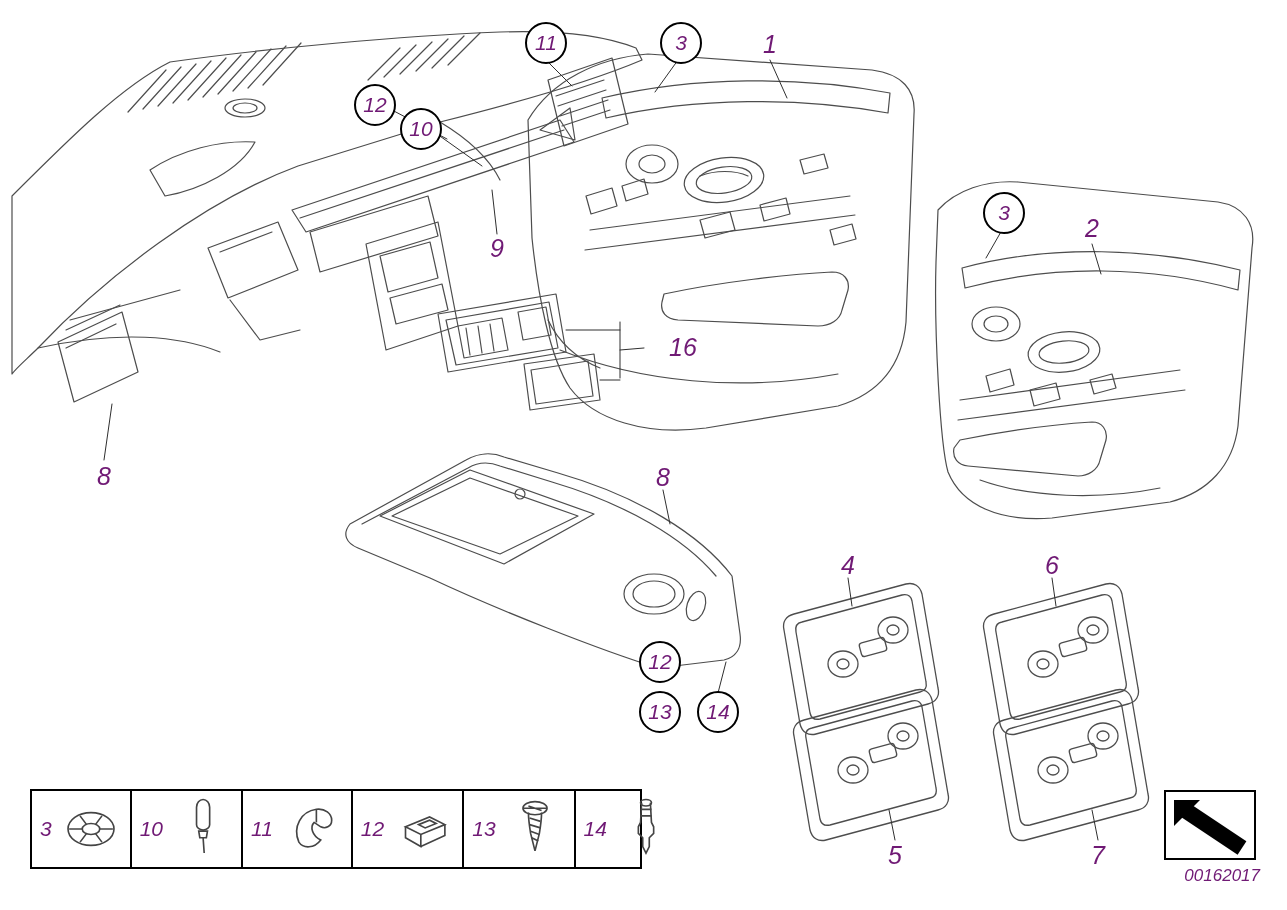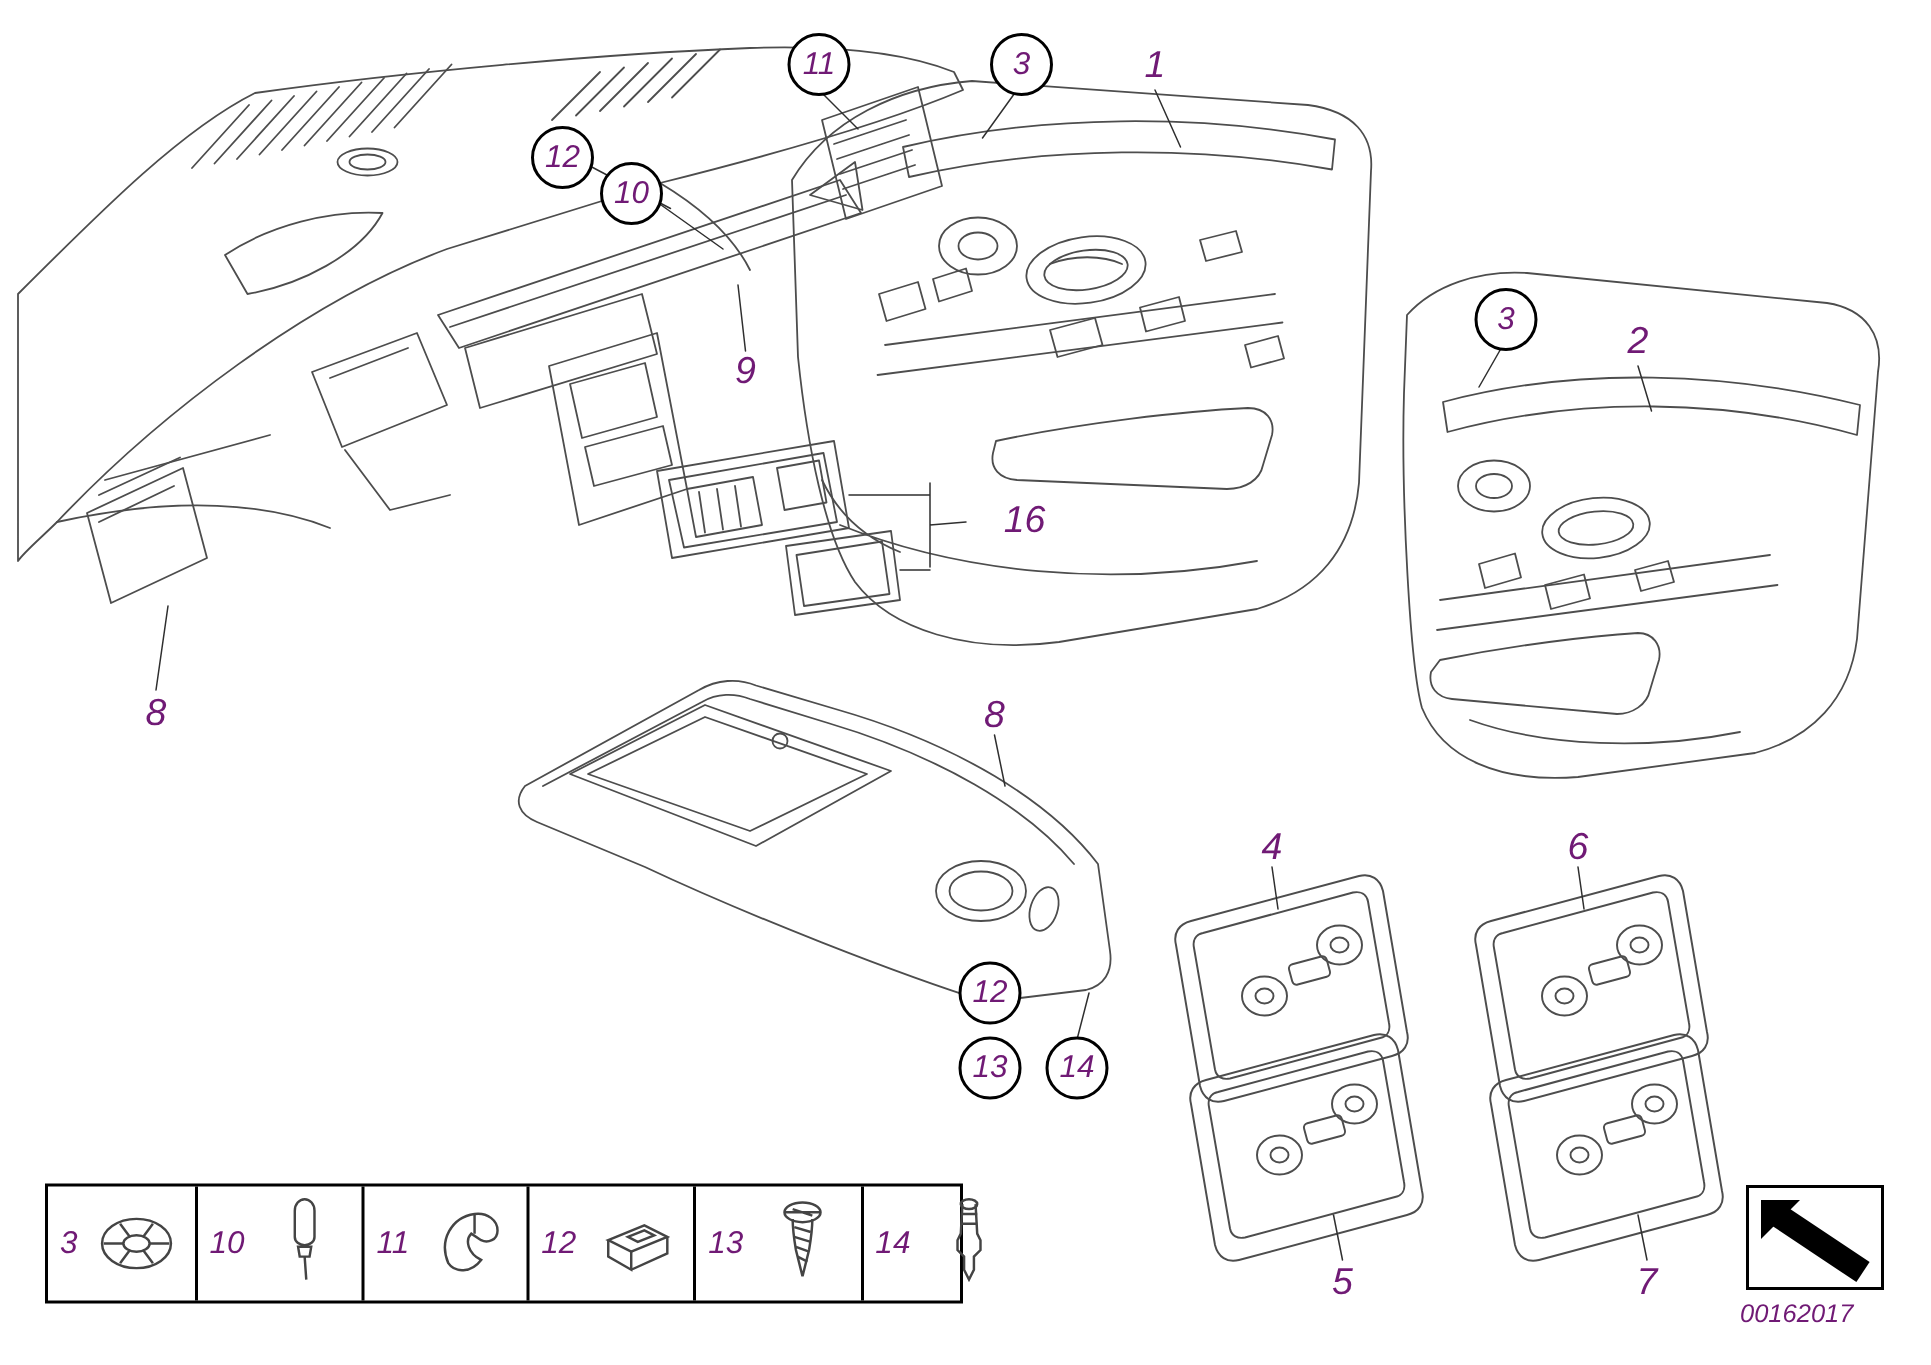--- a/index.html
+++ b/index.html
@@ -24,21 +24,21 @@
   }
   .legend-cell:last-child { border-right:none; }
   .legend-num { font-size:21px; }
   .legend-icon { flex:1; height:70px; }
   .arrow-box {
     position:absolute; left:1164px; top:790px; width:92px; height:70px;
     border:2px solid #000; background:#fff; box-sizing:border-box;
   }
   .arrow-box svg { width:100%; height:100%; display:block; }
   .diagram-id {
-    position:absolute; left:1160px; top:866px; width:100px; text-align:left;
+    position:absolute; left:1160px; top:866px; width:100px; text-align:right;
     font-size:17px;
   }
 </style>
 </head>
 <body>
 
 <div class="stage">
 
   <svg class="art" viewBox="0 0 1287 910" xmlns="http://www.w3.org/2000/svg">
     <defs>

